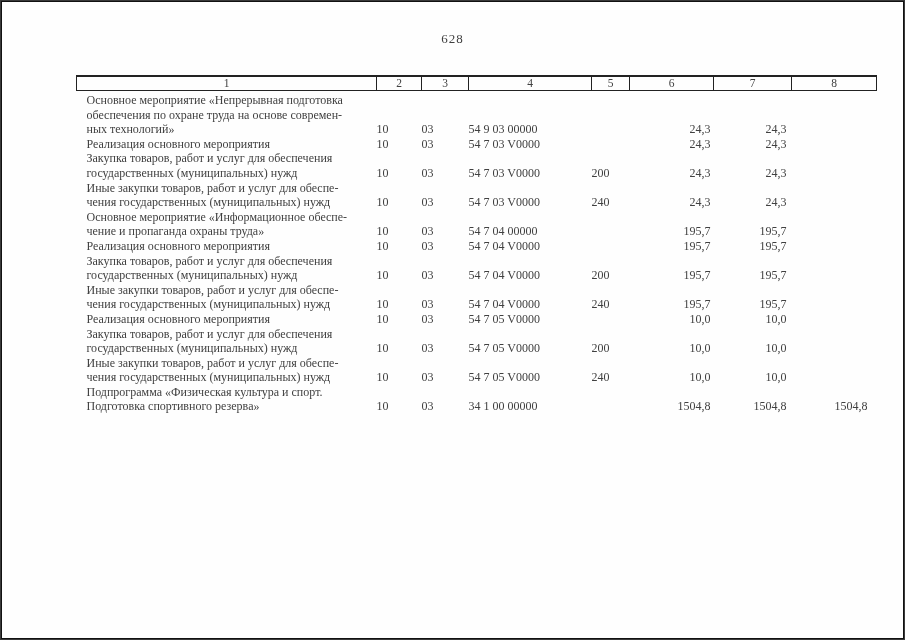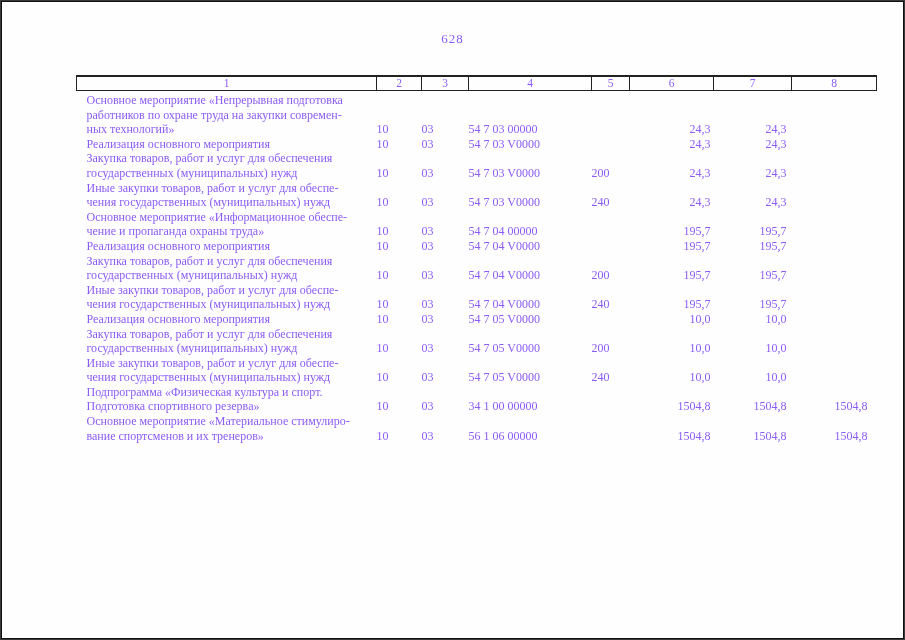--- a/index.html
+++ b/index.html
@@ -11,21 +11,21 @@
     position: relative;
     width: 905px;
     height: 640px;
     background: #fefefe;
     box-sizing: border-box;
     border: 1px solid #3a3a3a;
     outline: 1px solid #111;
     outline-offset: -2px;
     overflow: hidden;
     font-family: "Liberation Serif", "DejaVu Serif", serif;
-    color: #8b5cf6;
+    color: #404040;
   }
   .page-number {
     position: absolute;
     top: 30px;
     left: 0;
     width: 100%;
     text-align: center;
     font-size: 13px;
     letter-spacing: 1px;
   }
@@ -101,25 +101,25 @@
         <th>4</th>
         <th>5</th>
         <th>6</th>
         <th>7</th>
         <th>8</th>
       </tr>
     </thead>
     <tbody id="table-body">
   <tr>
     <td class="c1">Основное мероприятие «Непрерывная подготовка
-работников по охране труда на закупки современ-
+обеспечения по охране труда на основе современ-
 ных технологий»</td>
     <td class="c2">10</td>
     <td class="c3">03</td>
-    <td class="c4">54 7 03 00000</td>
+    <td class="c4">54 9 03 00000</td>
     <td class="c5"></td>
     <td class="c6">24,3</td>
     <td class="c7">24,3</td>
     <td class="c8"></td>
   </tr>
 
   <tr>
     <td class="c1">Реализация основного мероприятия</td>
     <td class="c2">10</td>
     <td class="c3">03</td>
@@ -243,27 +243,16 @@
 Подготовка спортивного резерва»</td>
     <td class="c2">10</td>
     <td class="c3">03</td>
     <td class="c4">34 1 00 00000</td>
     <td class="c5"></td>
     <td class="c6">1504,8</td>
     <td class="c7">1504,8</td>
     <td class="c8">1504,8</td>
   </tr>
 
-  <tr>
-    <td class="c1">Основное мероприятие «Материальное стимулиро-
-вание спортсменов и их тренеров»</td>
-    <td class="c2">10</td>
-    <td class="c3">03</td>
-    <td class="c4">56 1 06 00000</td>
-    <td class="c5"></td>
-    <td class="c6">1504,8</td>
-    <td class="c7">1504,8</td>
-    <td class="c8">1504,8</td>
-  </tr>
 </tbody>
   </table>
 
 </div>
 
 </body></html>

